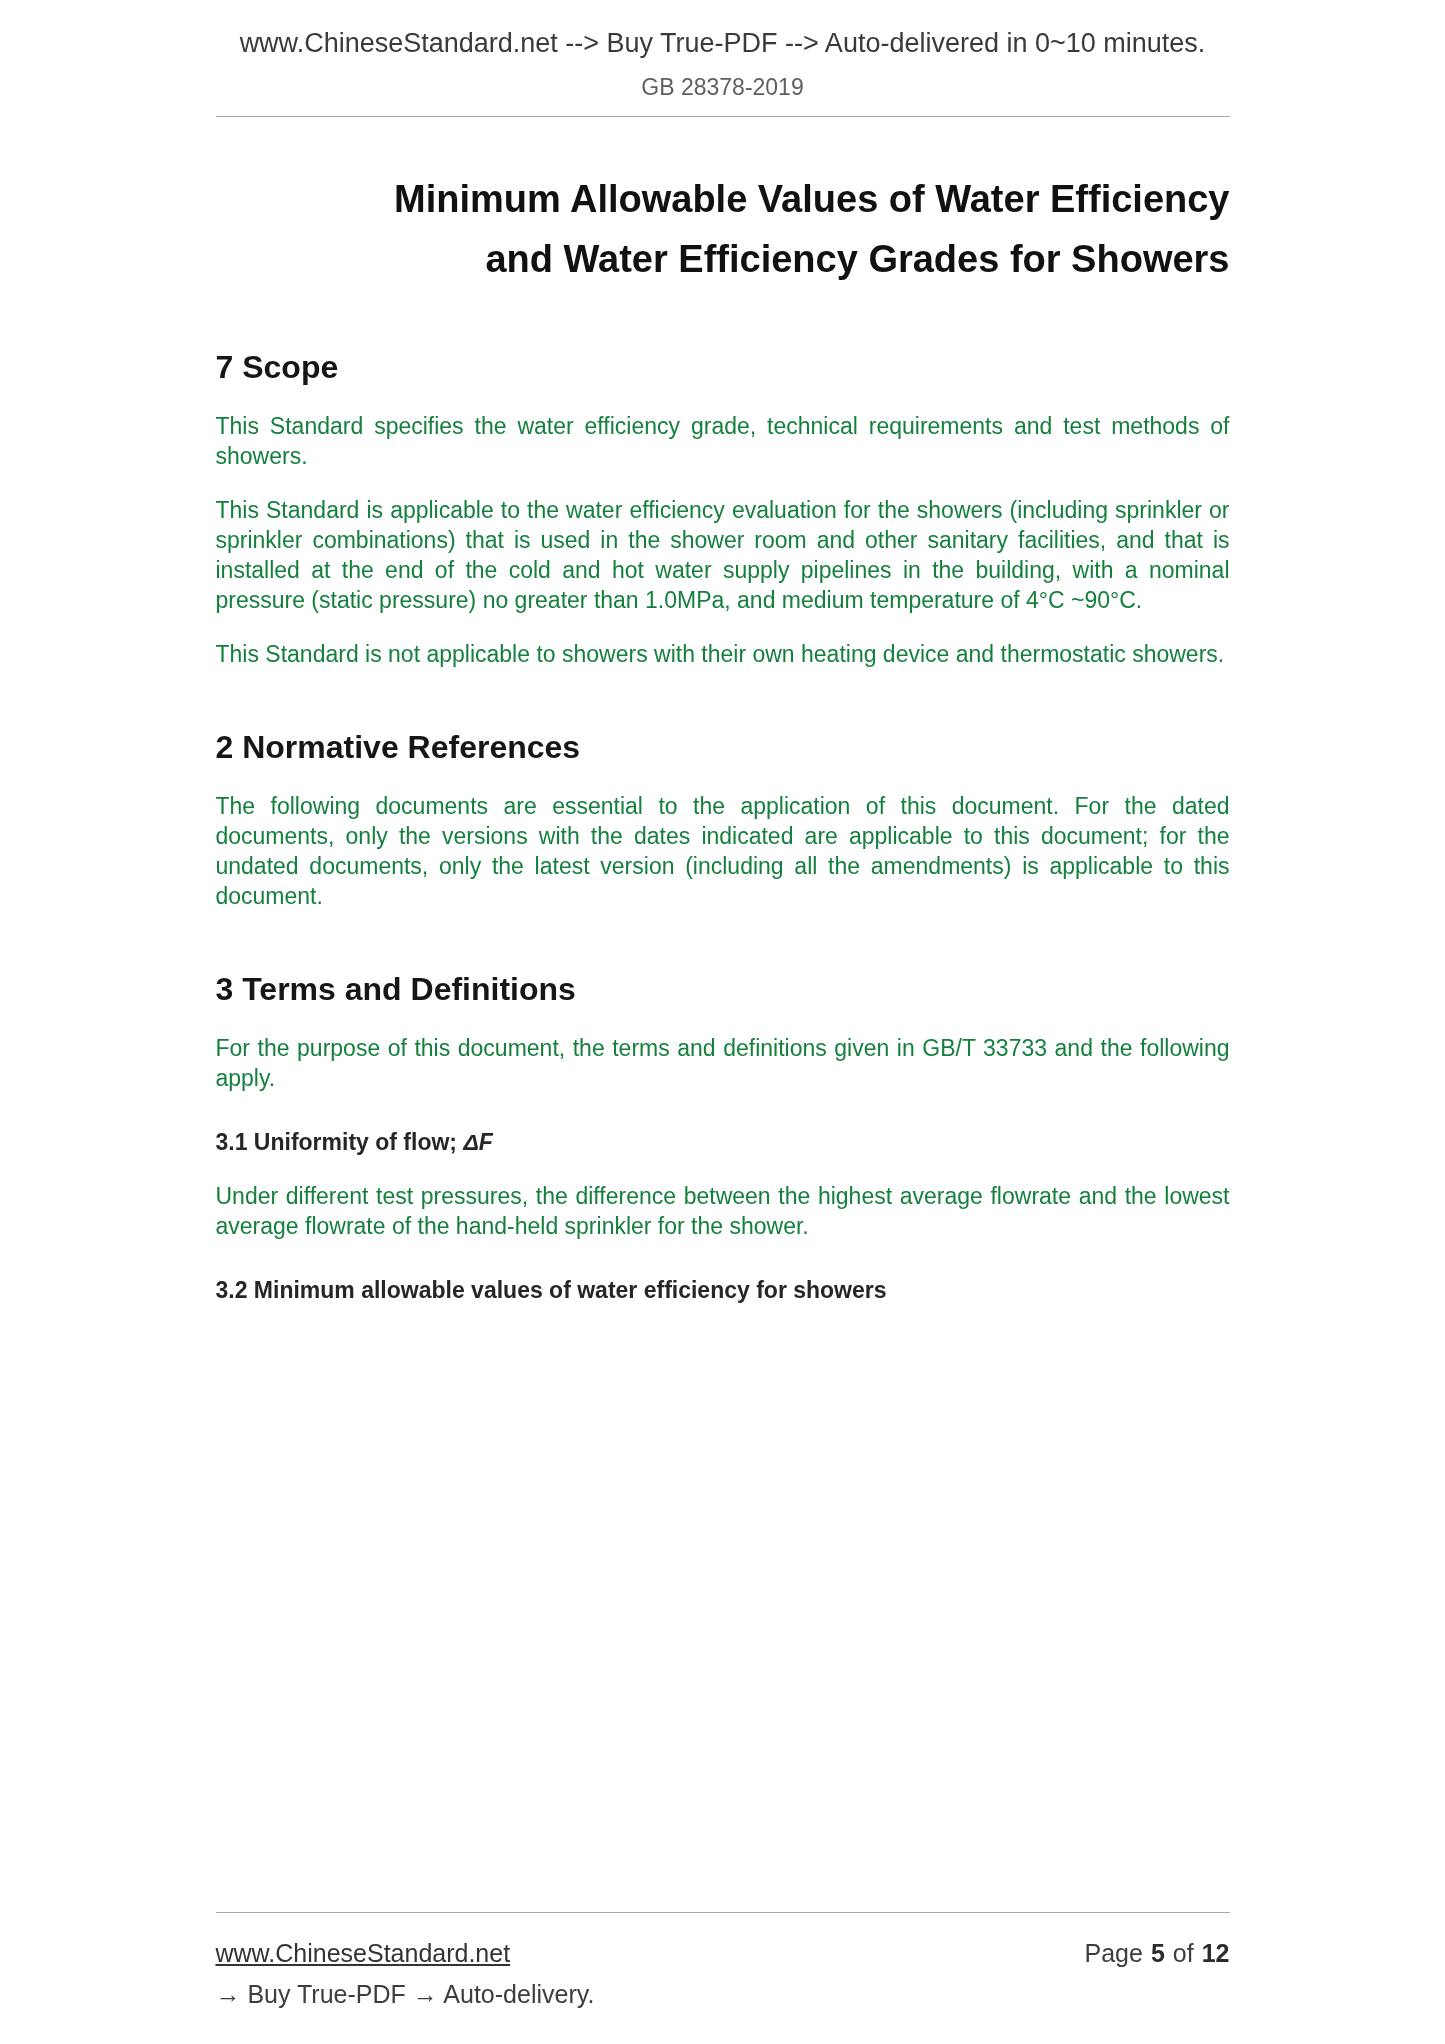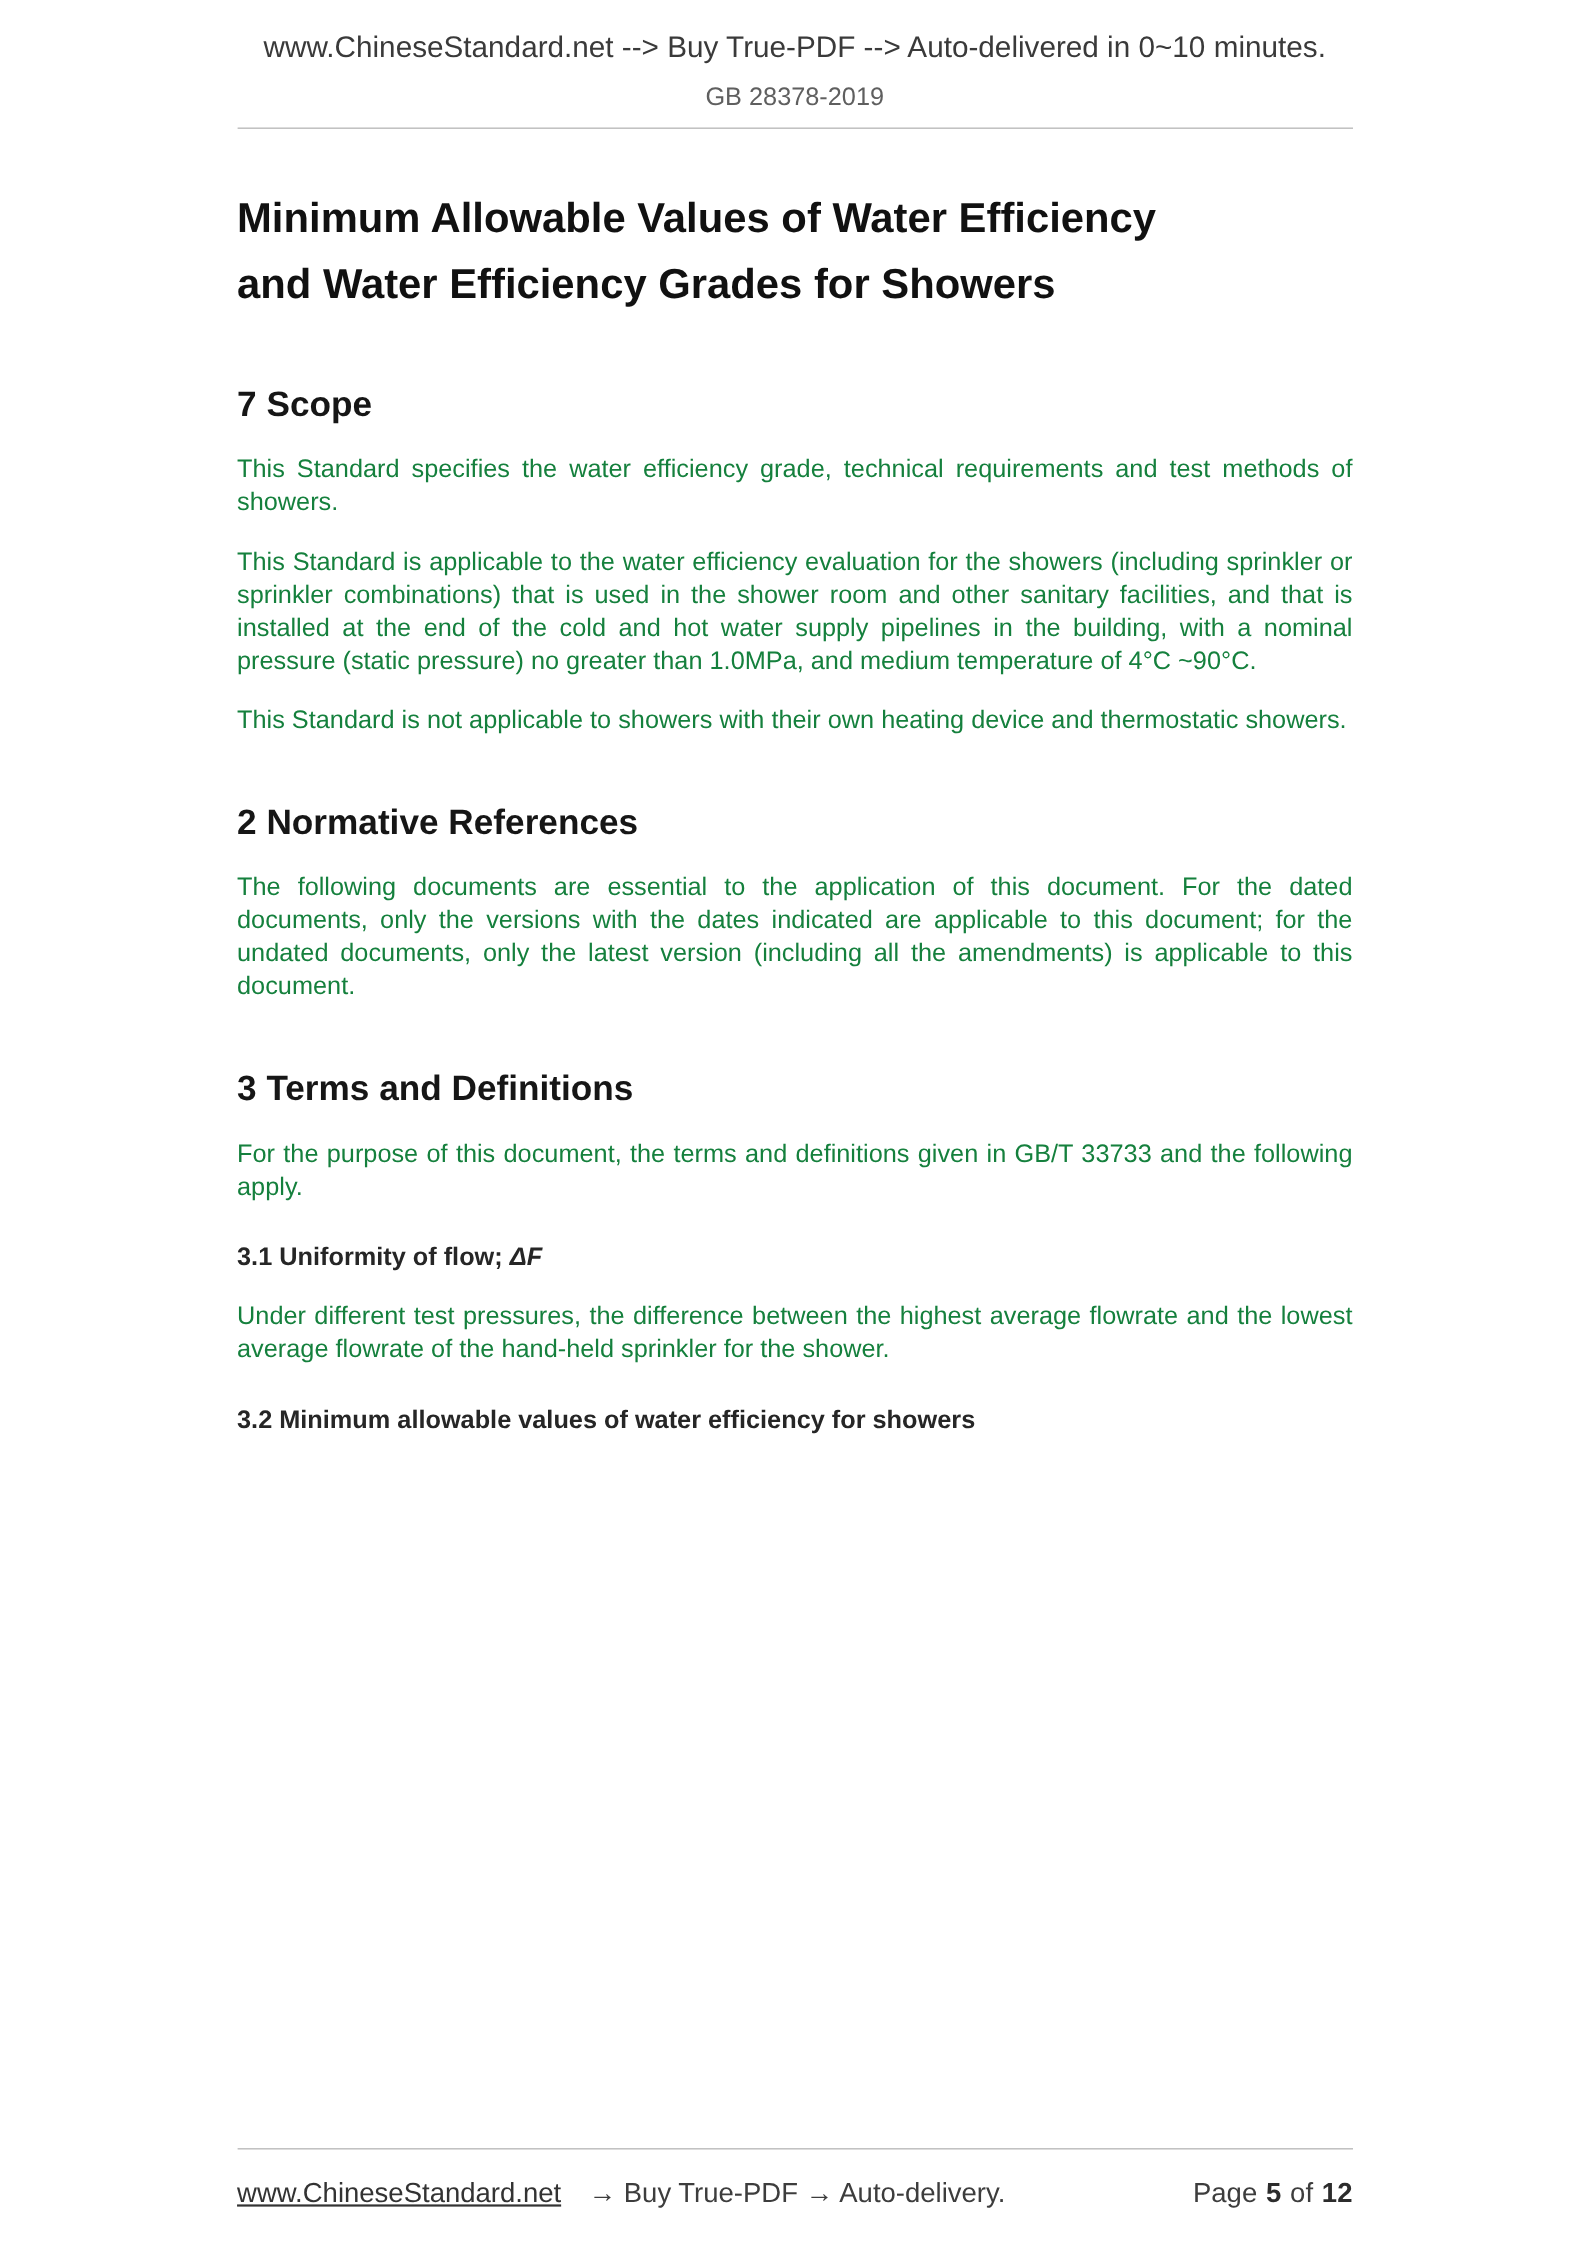--- a/index.html
+++ b/index.html
@@ -29,21 +29,21 @@
   .rule {
     width: 1014px;
     margin: 0 auto;
     border-top: 1px solid #a9a9a9;
     height: 0;
   }
   .top-rule { margin-top: 14px; }
   .content { width: 1014px; margin: 0 auto; }
   .doc-title {
     margin-top: 52px;
-    text-align: left;
+    text-align: right;
     font-size: 38px;
     line-height: 60px;
     font-weight: bold;
     color: #111111;
   }
   .doc-title span { display: block; }
   h2.section-heading {
     margin-top: 58px;
     font-size: 32px;
     line-height: 40px;
@@ -75,21 +75,21 @@
   .footer-inner { width: 1014px; margin: 0 auto; }
   .footer-rule { margin-bottom: 24px; width: 100%; }
   .footer-row {
     display: flex;
     justify-content: space-between;
     align-items: baseline;
     font-size: 25px;
     line-height: 32px;
     color: #3d3d3d;
   }
-  .footer-left { display: flex; gap: 25px; align-items: baseline; }
+  .footer-left { display: flex; gap: 9px; align-items: baseline; flex-direction: column; }
   .footer-site-link {
     text-decoration: underline;
     color: #333333;
     cursor: pointer;
   }
   .page-indicator { display: flex; gap: 8px; align-items: baseline; }
   .page-indicator .num { font-weight: bold; color: #2c2c2c; }
 </style>
 </head>
 <body>

